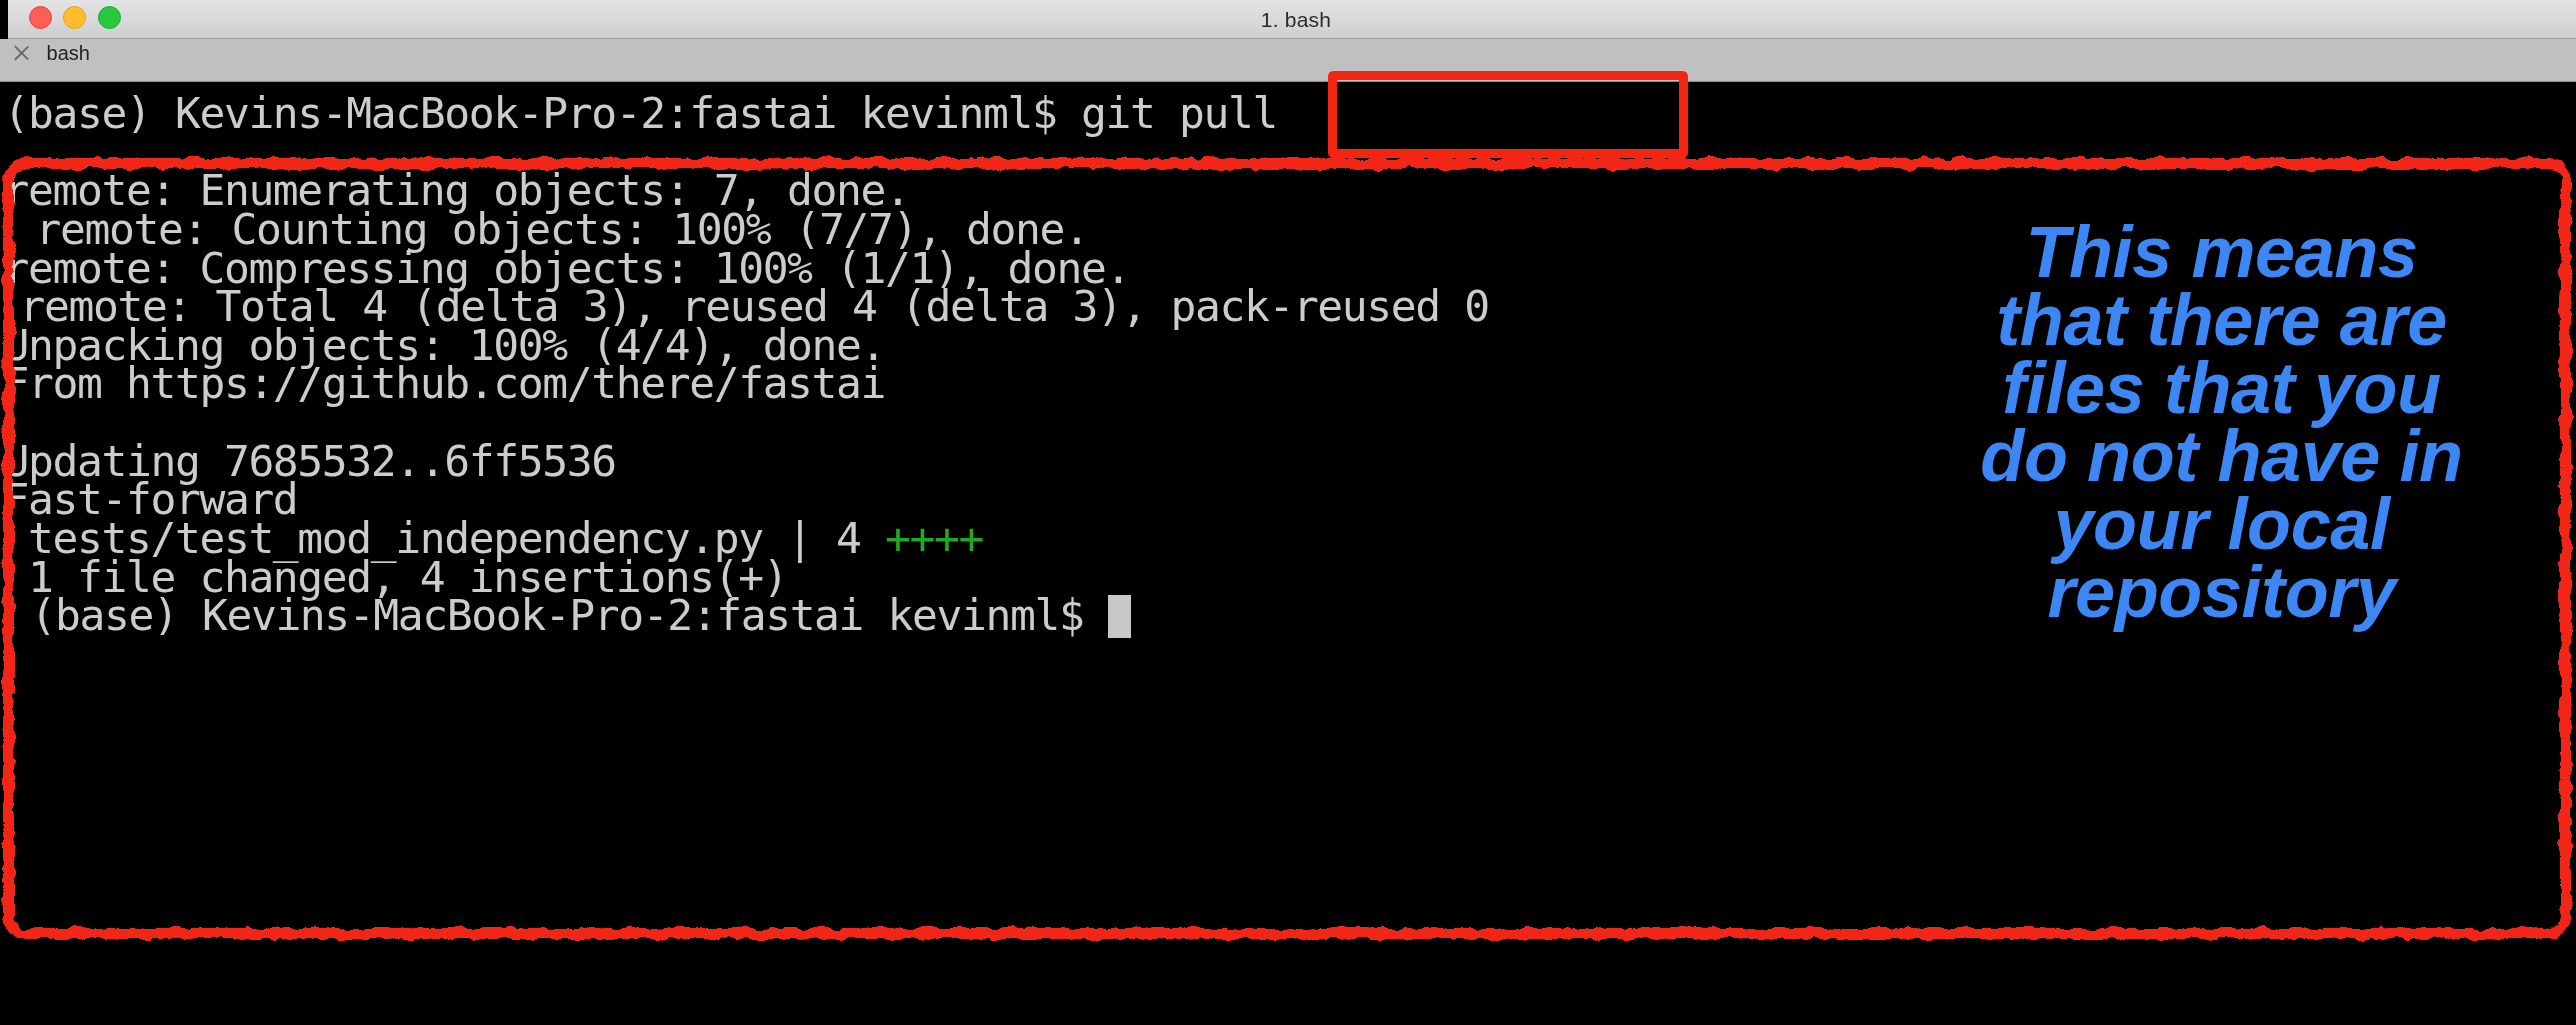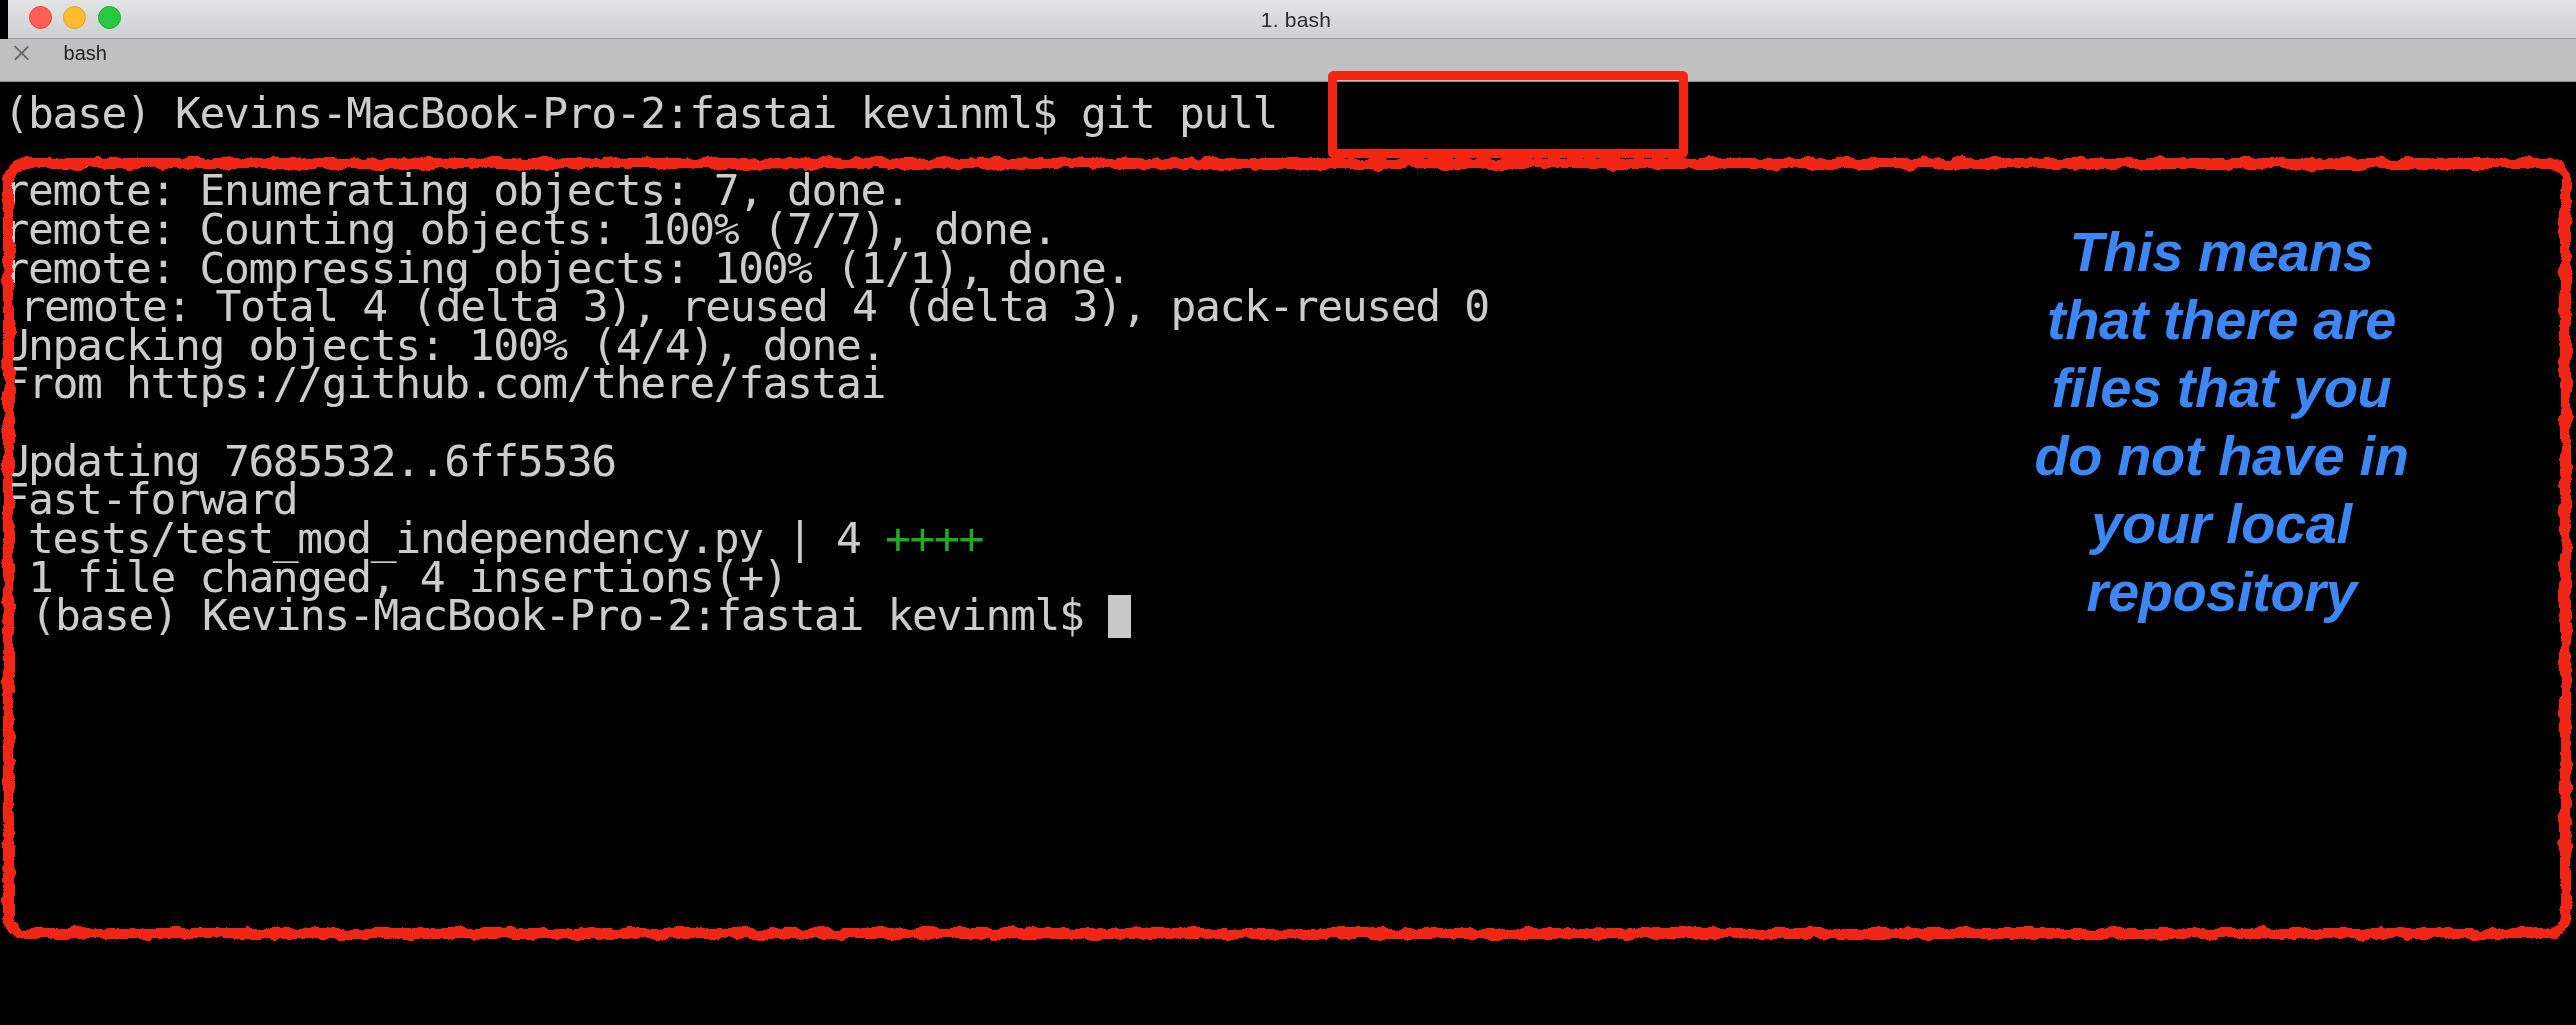--- a/index.html
+++ b/index.html
@@ -66,21 +66,21 @@
     border-bottom: 0.9px solid #8d8d8d;
     box-sizing: border-box;
   }
   .tab {
     position: absolute;
     left: 0; top: 0;
     height: 28px;
     display: flex;
     align-items: center;
     padding-left: 12.3px;
-    gap: 32px;
+    gap: 15px;
   }
   .tab-close-icon {
     width: 19.3px; height: 19.3px;
     position: relative;
     display: inline-block;
   }
   .tab-close-icon::before,
   .tab-close-icon::after {
     content: "";
     position: absolute;
@@ -139,21 +139,21 @@
     border-style: solid;
     filter: url(#roughen);
   }
 
   
   .annotation {
     position: absolute;
     font-family: "Liberation Sans", sans-serif;
     font-style: italic;
     font-weight: bold;
-    font-size: 56px;
+    font-size: 72px;
     line-height: 68px;
     color: #3d87f5;
     text-align: center;
     white-space: pre-line;
     letter-spacing: -0.4px;
   }
 </style>
 </head>
 <body>
 
@@ -180,21 +180,21 @@
       <span class="tab-close-icon"></span>
       <span class="tab-label">bash</span>
     </div>
   </div>
 
   <div class="term">
 
     <div class="line" style="top:7px;"><span>(base) Kevins-MacBook-Pro-2:fastai kevinml</span><span>$</span><span> git pull</span></div>
 
     <div class="line" style="top:84px;">remote: Enumerating objects: 7, done.</div>
-    <div class="line" style="top:123px;">remote: Counting objects: 100% (7/7), done.</div>
+    <div class="line" style="top:123px;margin-left:32px;">remote: Counting objects: 100% (7/7), done.</div>
     <div class="line" style="top:162px;">remote: Compressing objects: 100% (1/1), done.</div>
     <div class="line" style="top:200px;padding-left:16px;">remote: Total 4 (delta 3), reused 4 (delta 3), pack-reused 0</div>
     <div class="line" style="top:239px;">Unpacking objects: 100% (4/4), done.</div>
     <div class="line" style="top:277px;">From https://github.com/there/fastai</div>
     <div class="line" style="top:355px;">Updating 7685532..6ff5536</div>
     <div class="line" style="top:393px;">Fast-forward</div>
 
     <div class="line" style="top:432px;"><span> tests/test_mod_independency.py | 4 </span><span class="green">++++</span></div>
 
     <div class="line" style="top:471px;"> 1 file changed, 4 insertions(+)</div>

